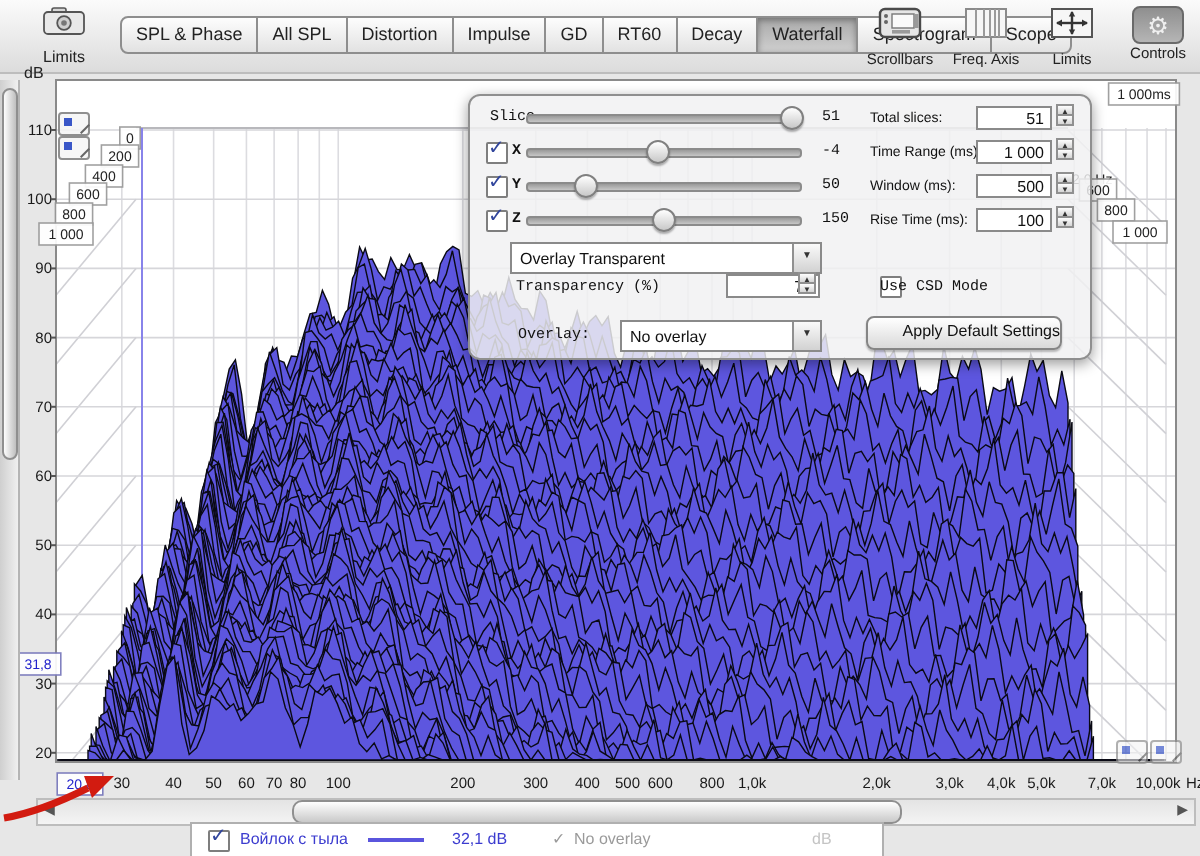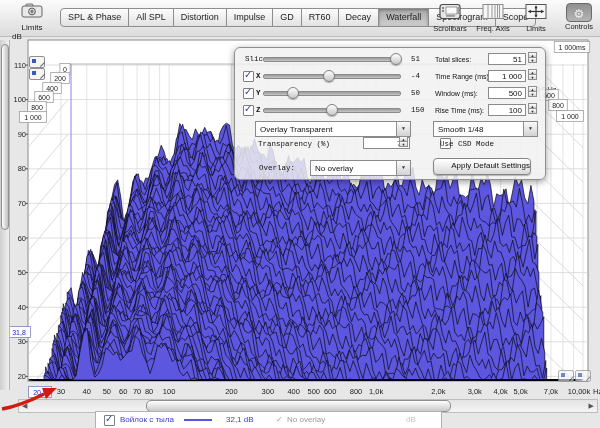--- a/index.html
+++ b/index.html
@@ -351,24 +351,20 @@
         <text x="40" y="394.5" text-anchor="middle" font-size="7" fill="#2222cc" font-family="&quot;Liberation Sans&quot;,sans-serif">20,8</text>
       </g>
     </svg>
 
   <div class="panel">
     <div id="slider-rows" style="position:static"></div>
     <div class="combo" style="left:20px;top:73px;width:154px">
       <span class="c-txt">Overlay Transparent</span>
       <span class="c-btn">▼</span>
     </div>
-    <div class="combo" style="left:198px;top:73px;width:103px">
-      <span class="c-txt">Smooth 1/48</span>
-      <span class="c-btn">▼</span>
-    </div>
     <span class="plabel" style="left:23px;top:92px">Transparency (%)</span>
     <div class="numbox" style="left:128px;top:89px;width:47px">75</div>
     <div class="spin" style="left:164px;top:88px">
         <div>▲</div>
         <div>▼</div>
       </div>
     <div class="cb" style="left:205px;top:90px"></div>
     <span class="plabel" style="left:205px;top:92px">Use CSD Mode</span>
     <span class="plabel" style="left:24px;top:116px">Overlay:</span>
     <div class="combo" style="left:75px;top:112px;width:99px">

